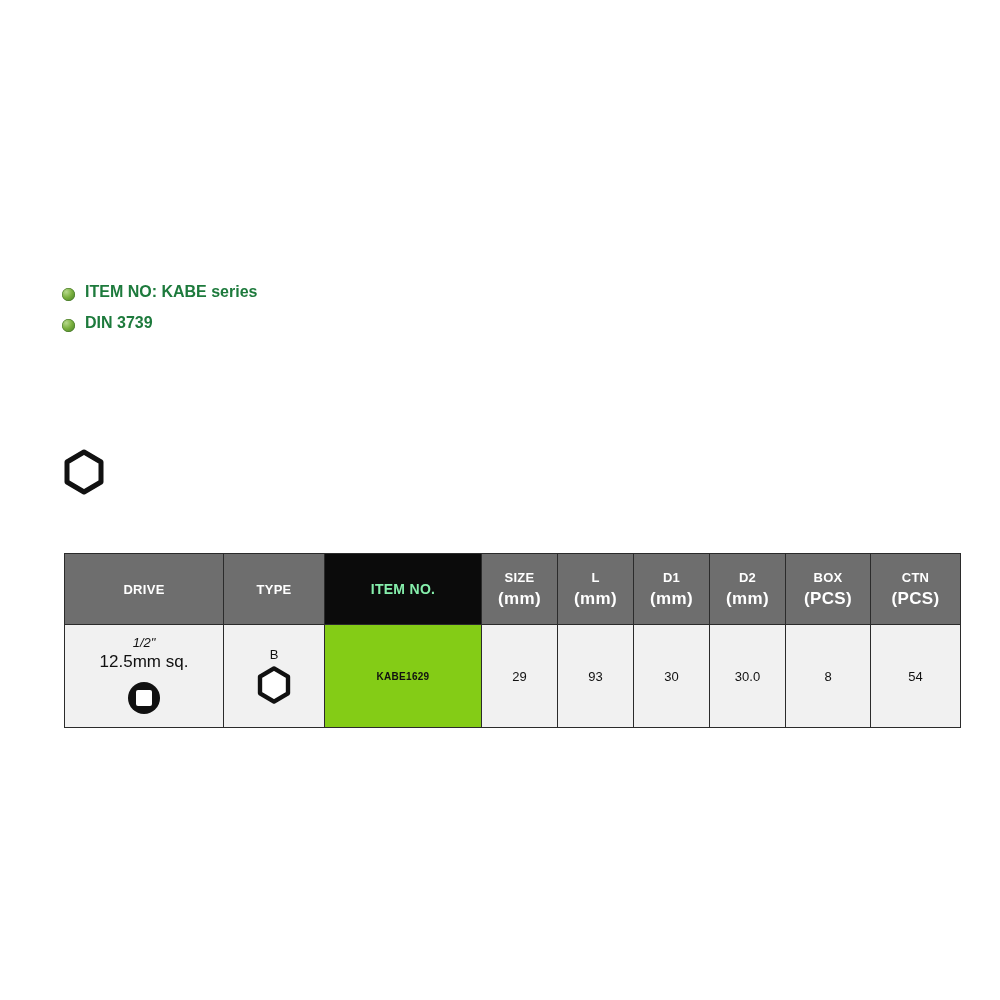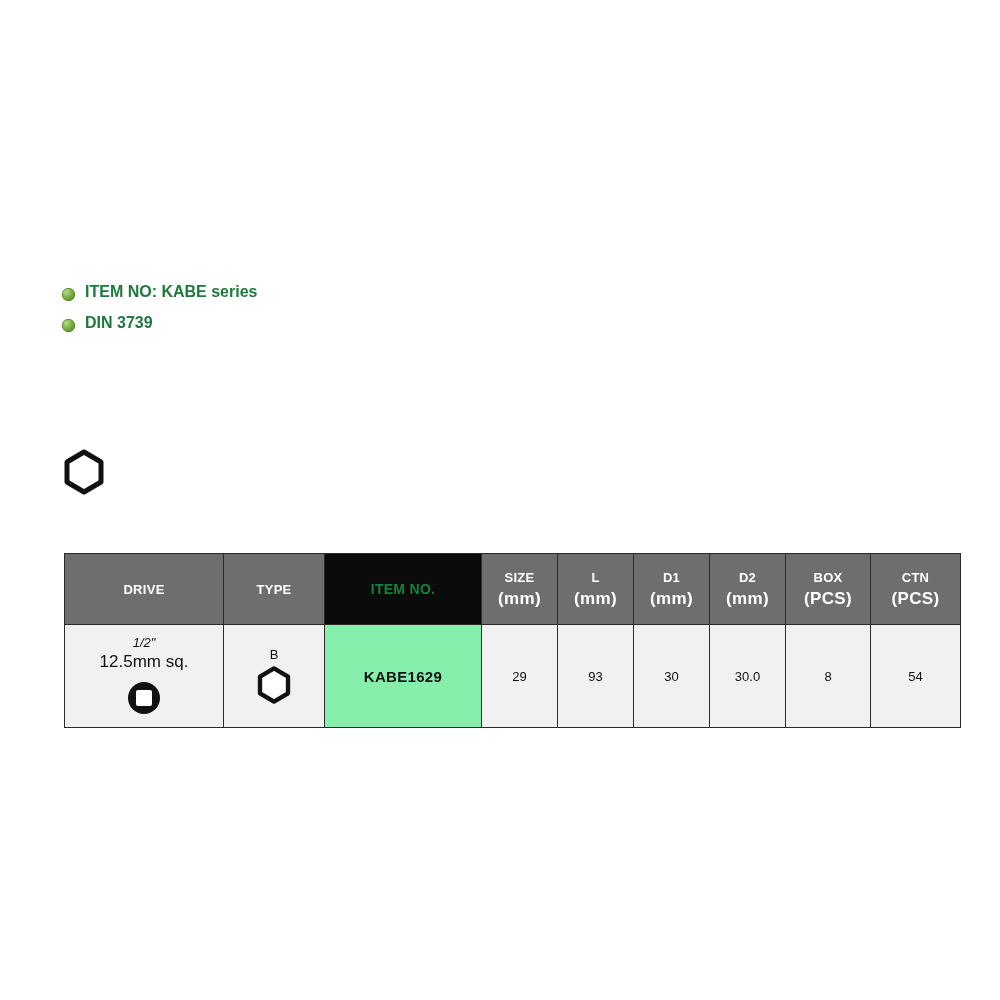--- a/index.html
+++ b/index.html
@@ -90,32 +90,32 @@
     letter-spacing: 0.3px;
   }
   thead th .unit {
     display: block;
     font-weight: bold;
     font-size: 17px;
     margin-top: 4px;
   }
   thead th.item-col {
     background: #0b0b0b;
-    color: #15803d;
+    color: #86efac;
     font-size: 14px;
   }
   tbody td {
     height: 100px;
     background: #f1f1f1;
     color: #111111;
   }
   tbody td.item-cell {
-    background: #86efac;
-    font-weight: bold;
-    font-size: 15px;
+    background: #84cc16;
+    font-weight: bold;
+    font-size: 10px;
     letter-spacing: 0.3px;
   }
   .drive-cell-inner {
     display: flex;
     flex-direction: column;
     align-items: center;
     justify-content: center;
     line-height: 1.35;
   }
   .drive-line1 {

